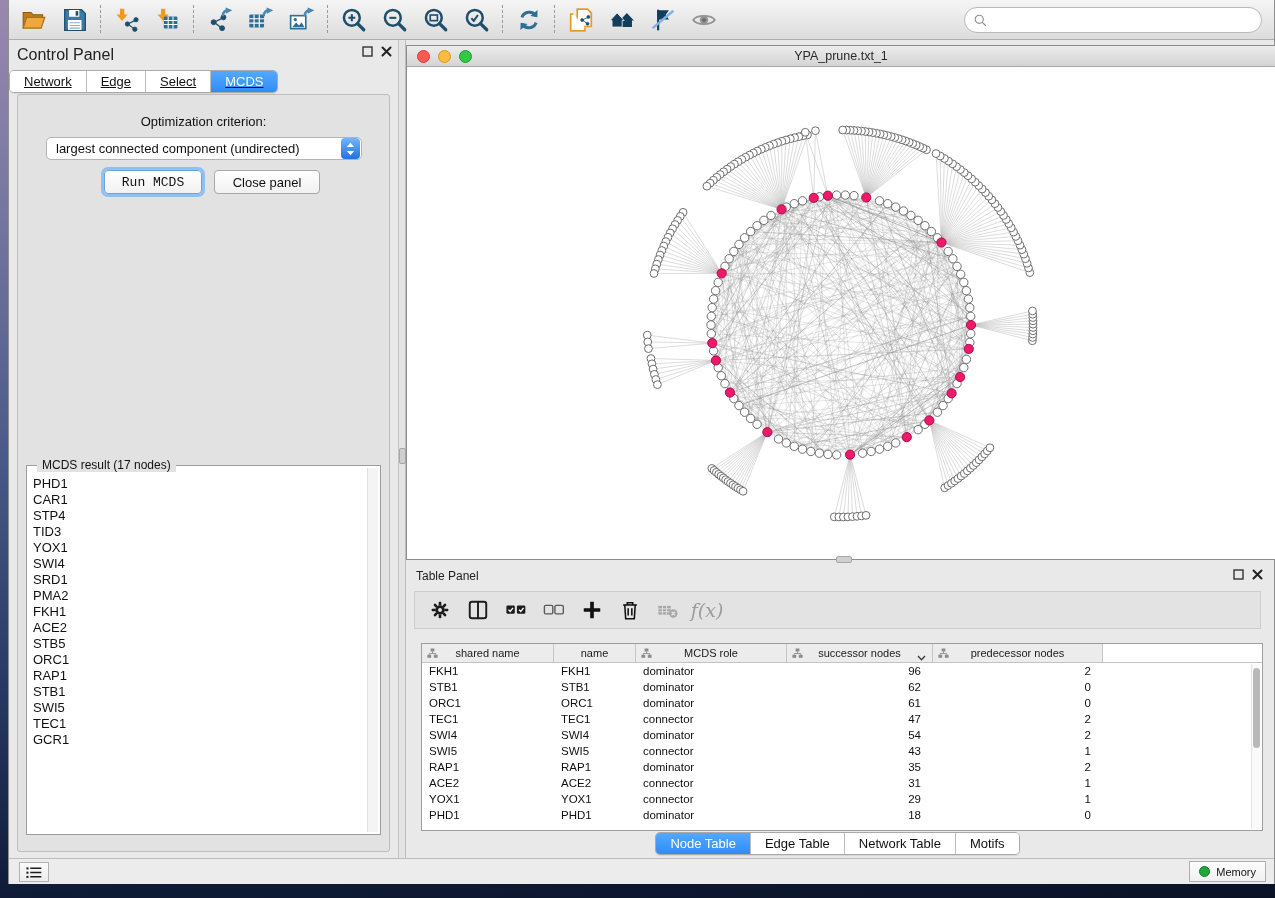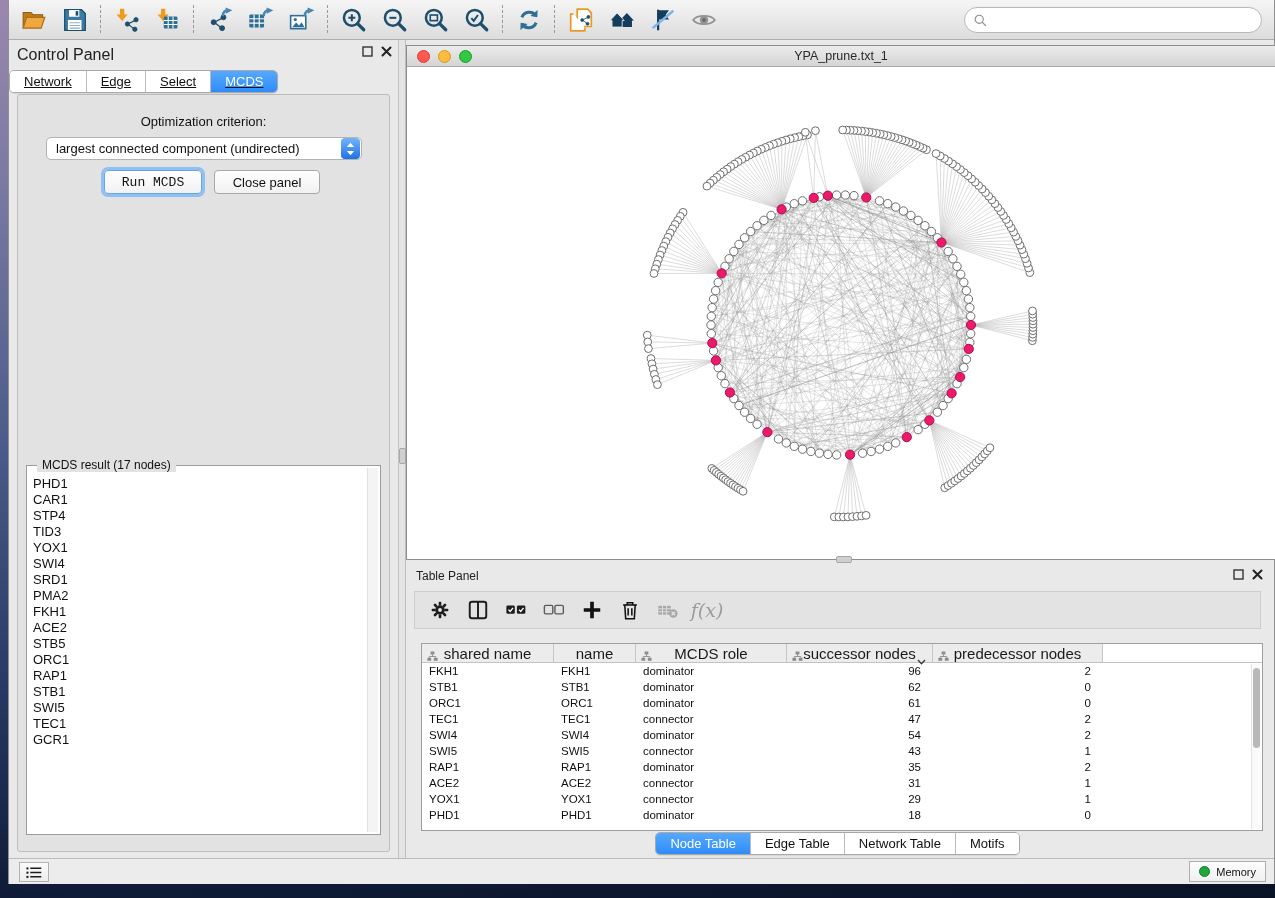--- a/index.html
+++ b/index.html
@@ -73,21 +73,21 @@
   
   .table-panel { position:absolute; left:0; top:523px; width:863px; height:295px; background:#e9e9e9; }
   .tp-titlebar { position:relative; height:24px; }
   .tp-title { position:absolute; left:10px; top:6px; font-size:12px; color:#222; }
   .tp-toolbar { position:absolute; left:8px; top:28px; right:8px; height:38px; background:#e3e3e3; border:1px solid #cdcdcd; display:flex; align-items:center; padding-left:8px; gap:4px; }
   .tpt-btn { width:34px; height:30px; display:flex; align-items:center; justify-content:center; border:none; background:transparent; }
   .tpt-btn svg { width:22px; height:22px; }
   .fx-label { font-size:19px; font-family:"DejaVu Serif", serif; font-style:italic; color:#9b9b9b; margin-left:2px; }
   .tp-table { position:absolute; left:15px; top:80px; right:6px; height:188px; background:#fff; border:1px solid #9e9e9e; overflow:hidden; }
   .thead { display:flex; height:19px; border-bottom:1px solid #c3c3c3; }
-  .th { position:relative; background:#ececec; border-right:1px solid #c6c6c6; display:flex; align-items:center; justify-content:center; font-size:15px; color:#1a1a1a; }
+  .th { position:relative; background:#ececec; border-right:1px solid #c6c6c6; display:flex; align-items:center; justify-content:center; font-size:11px; color:#1a1a1a; }
   .th .type-ic { position:absolute; left:5px; top:4px; }
   .th .sort-ic { position:absolute; right:6px; top:7px; }
   .trow { display:flex; height:16px; align-items:center; }
   .td { font-size:11.5px; color:#101010; white-space:nowrap; overflow:hidden; }
   .td.num { text-align:right; padding-right:12px; }
   .td.txt { padding-left:7px; }
   .tbl-scroll { position:absolute; top:20px; right:1px; bottom:1px; width:10px; background:#fafafa; border-left:1px solid #e4e4e4; }
   .tbl-thumb { position:absolute; left:1px; right:1px; top:4px; height:80px; background:#b9b9b9; border-radius:5px; }
   .tp-tabs { position:absolute; left:0; right:0; bottom:3px; display:flex; justify-content:center; }
 

